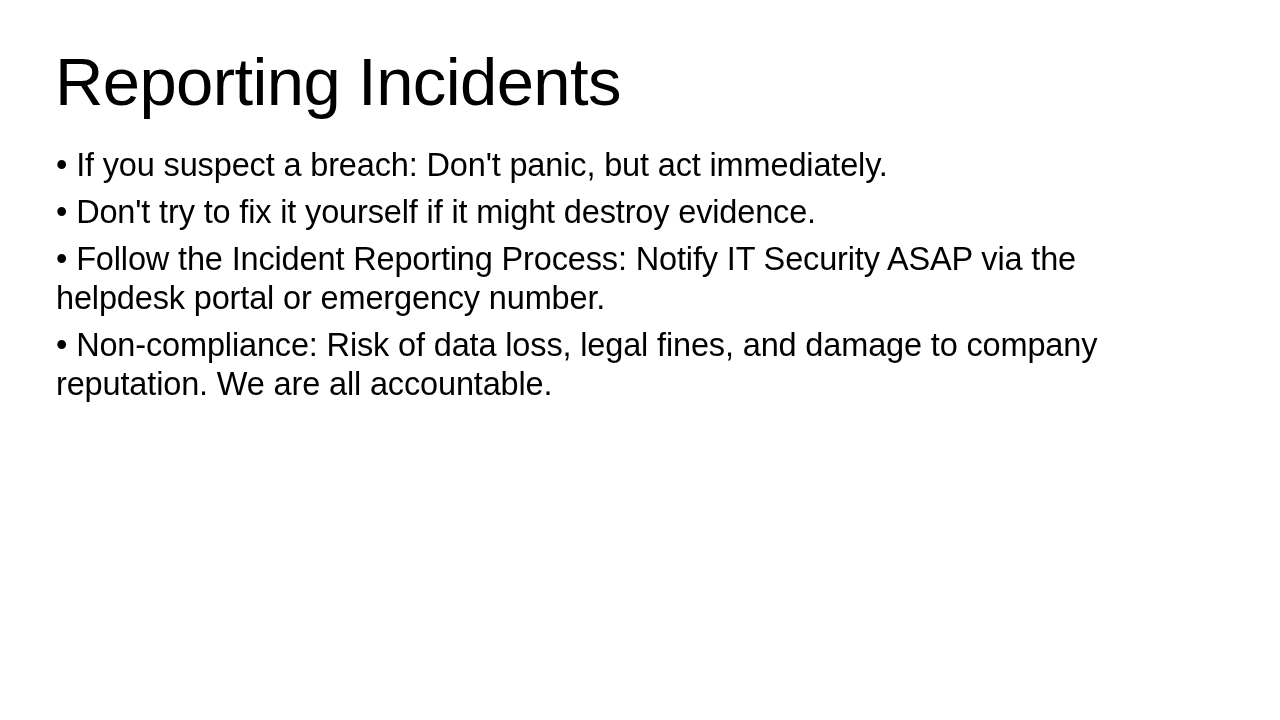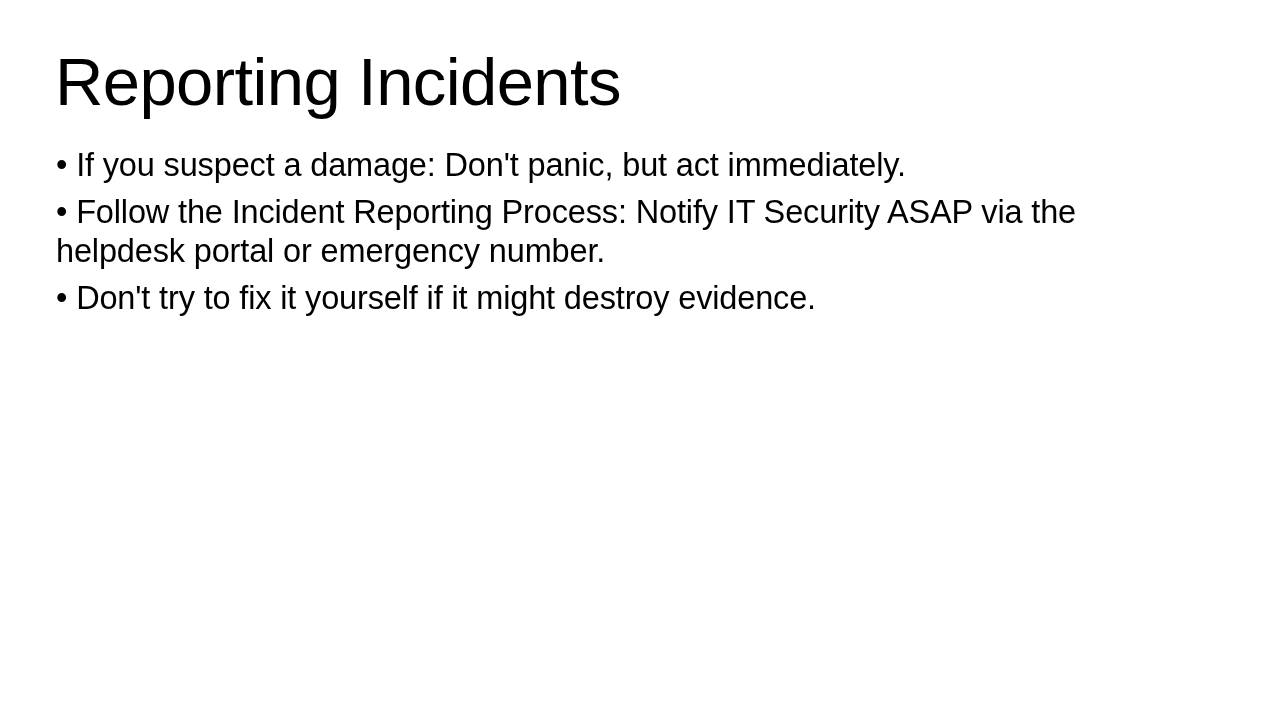--- a/index.html
+++ b/index.html
@@ -72,29 +72,33 @@
 <body>
 
 <div class="slide">
 
   <h1 class="slide-title">Reporting Incidents</h1>
 
   <div class="slide-body">
 
     <p class="bullet-line">
       <span class="bullet-mark">•</span>
-      <span class="bullet-text">If you suspect a damage: Don't panic, but act immediately.</span>
+      <span class="bullet-text">If you suspect a breach: Don't panic, but act immediately.</span>
+    </p>
+
+    <p class="bullet-line">
+      <span class="bullet-mark">•</span>
+      <span class="bullet-text">Don't try to fix it yourself if it might destroy evidence.</span>
     </p>
 
     <p class="bullet-line">
       <span class="bullet-mark">•</span>
       <span class="bullet-text">Follow the Incident Reporting Process: Notify IT Security ASAP via the helpdesk portal or emergency number.</span>
     </p>
 
     <p class="bullet-line">
       <span class="bullet-mark">•</span>
-      <span class="bullet-text">Don't try to fix it yourself if it might destroy evidence.</span>
+      <span class="bullet-text">Non-compliance: Risk of data loss, legal fines, and damage to company reputation. We are all accountable.</span>
     </p>
-
 
   </div>
 
 </div>
 
 </body></html>

